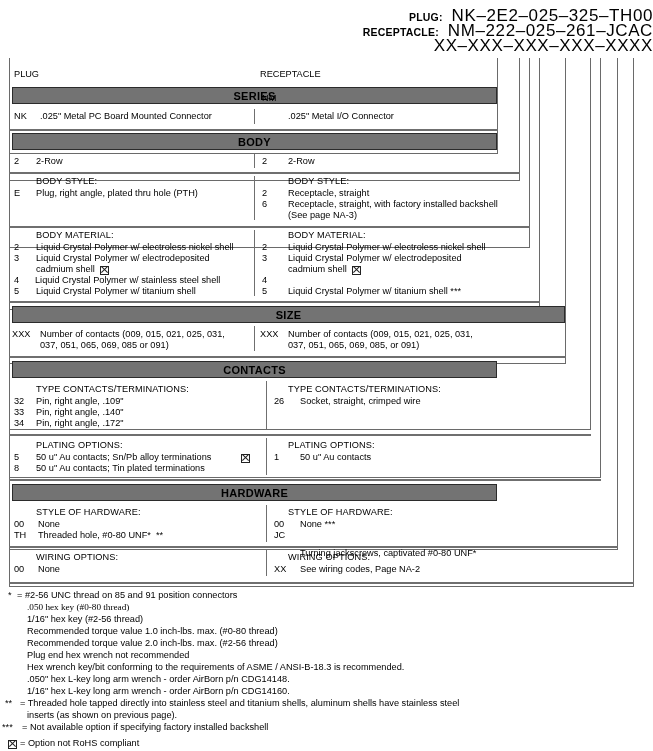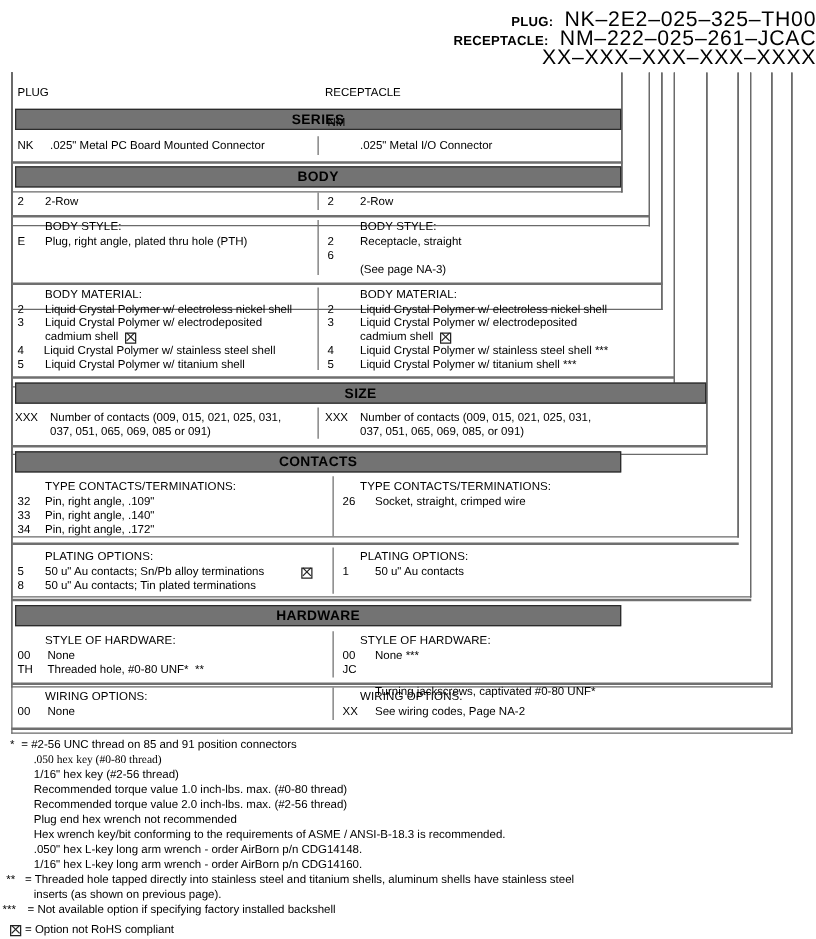--- a/index.html
+++ b/index.html
@@ -121,20 +121,21 @@
   <div class="rule thick" style="left:9px;top:172px;width:511px;"></div>
 
   <div class="vdiv" style="left:254px;top:176px;height:44px;"></div>
   <div class="hdrsub" style="left:36px;top:176px;">BODY STYLE:</div>
   <div class="hdrsub" style="left:288px;top:176px;">BODY STYLE:</div>
   <div class="code" style="left:14px;top:188px;">E</div>
   <div class="t" style="left:36px;top:188px;">Plug, right angle, plated thru hole (PTH)</div>
   <div class="code" style="left:262px;top:188px;">2</div>
   <div class="t" style="left:288px;top:188px;">Receptacle, straight</div>
   <div class="code" style="left:262px;top:199px;">6</div>
+  <div class="t" style="left:288px;top:199px;">Receptacle, straight, with factory installed backshell</div>
   <div class="t" style="left:288px;top:210px;">(See page NA-3)</div>
   <div class="rule thick" style="left:9px;top:226px;width:521px;"></div>
 
   <div class="vdiv" style="left:254px;top:230px;height:66px;"></div>
   <div class="hdrsub" style="left:36px;top:230px;">BODY MATERIAL:</div>
   <div class="hdrsub" style="left:288px;top:230px;">BODY MATERIAL:</div>
 
   <div class="code" style="left:14px;top:242px;">2</div>
   <div class="t" style="left:36px;top:242px;">Liquid Crystal Polymer w/ electroless nickel shell</div>
   <div class="code" style="left:14px;top:253px;">3</div>
@@ -146,21 +147,20 @@
   <div class="code" style="left:14px;top:286px;">5</div>
   <div class="t" style="left:36px;top:286px;">Liquid Crystal Polymer w/ titanium shell</div>
 
   <div class="code" style="left:262px;top:242px;">2</div>
   <div class="t" style="left:288px;top:242px;">Liquid Crystal Polymer w/ electroless nickel shell</div>
   <div class="code" style="left:262px;top:253px;">3</div>
   <div class="t" style="left:288px;top:253px;">Liquid Crystal Polymer w/ electrodeposited</div>
   <div class="t" style="left:288px;top:264px;">cadmium shell</div>
   <span class="rohs" style="position:absolute;left:351px;top:266px;"></span>
   <div class="code" style="left:262px;top:275px;">4</div>
-  <div class="t" style="left:288px;top:275px;">Liquid Crystal Polymer w/ stainless steel shell ***</div>
   <div class="code" style="left:262px;top:286px;">5</div>
   <div class="t" style="left:288px;top:286px;">Liquid Crystal Polymer w/ titanium shell ***</div>
   <div class="rule thick" style="left:9px;top:301px;width:531px;"></div>
 
   <div class="bar" style="left:12px;top:306px;width:553px;">SIZE</div>
   <div class="vdiv" style="left:254px;top:326px;height:25px;"></div>
   <div class="code" style="left:12px;top:329px;">XXX</div>
   <div class="t" style="left:40px;top:329px;">Number of contacts (009, 015, 021, 025, 031,</div>
   <div class="t" style="left:40px;top:340px;">037, 051, 065, 069, 085 or 091)</div>
   <div class="code" style="left:260px;top:329px;">XXX</div>

